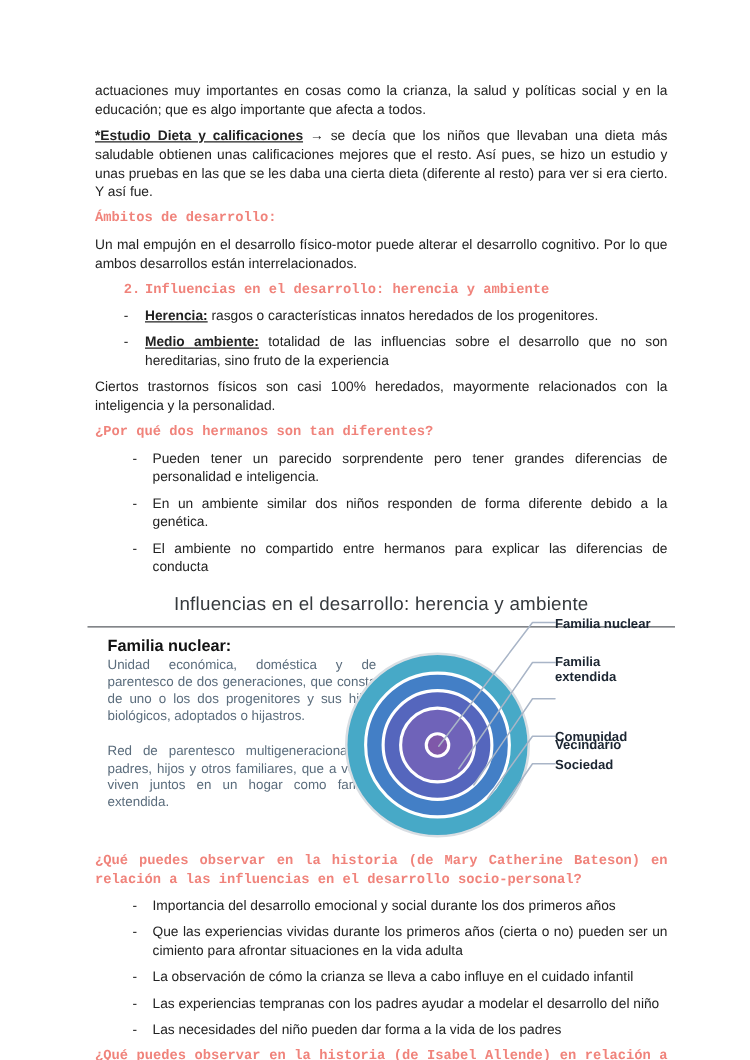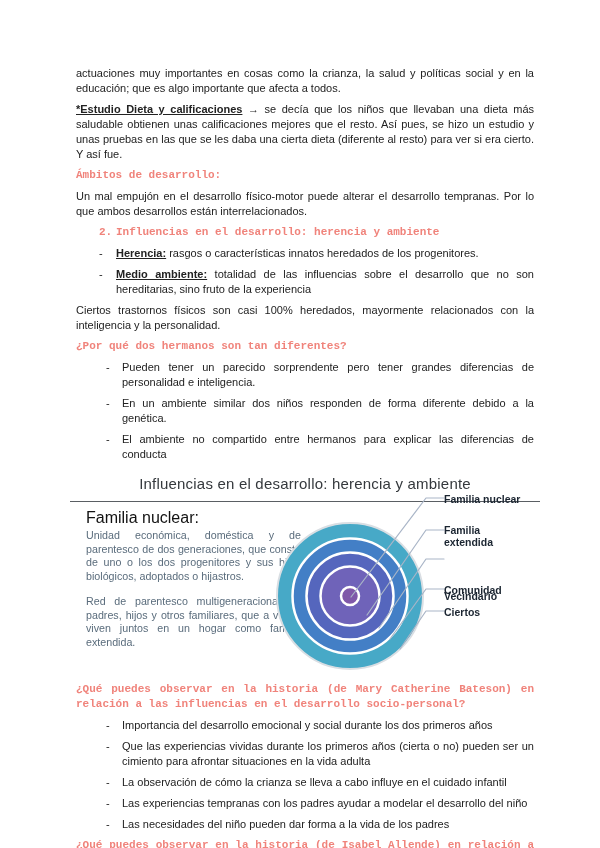--- a/index.html
+++ b/index.html
@@ -29,39 +29,39 @@
   .just-last { text-align:justify; text-align-last:justify; }
   .just-both { text-align:justify; }
 
   
   .slide { position:relative; width:470px; height:208px; margin-bottom:2px; }
   .slide-title { position:absolute; top:7px; left:0; width:100%; text-align:center;
                  font-size:15px; color:#35393d; letter-spacing:0.2px; }
   .slide-rule { position:absolute; top:33px; left:0; width:470px; border-top:1.4px solid #5a5e63; }
   .slide-svg { position:absolute; top:0; left:0; }
   .slide-block { position:absolute; left:16px; width:215px; }
-  .slide-block .sb-h { font-size:16px; font-weight:normal; color:#121212; margin-bottom:2px; }
+  .slide-block .sb-h { font-size:13px; font-weight:bold; color:#121212; margin-bottom:2px; }
   .slide-block .sb-t { font-size:10.7px; line-height:13.6px; color:#5a6c7c; text-align:justify; }
   .sb-1 { top:41px; }
   .sb-2 { top:127px; }
   .ring-label { position:absolute; left:374px; width:80px; font-size:10.5px; line-height:12px;
                 font-weight:bold; color:#1b2531; }
   .rl-1{top:25px;} .rl-2{top:56px;} .rl-3{top:86px;margin-top:36px;} .rl-4{top:116px;} .rl-5{top:138px;}
 </style>
 </head>
 <body>
 
 <div class="page">
 
   <p class="mb13">actuaciones muy importantes en cosas como la crianza, la salud y políticas social y en la educación; que es algo importante que afecta a todos.</p>
 
   <p class="mb3"><b>*Estudio Dieta y calificaciones</b><span> → se decía que los niños que llevaban una dieta más saludable obtienen unas calificaciones mejores que el resto. Así pues, se hizo un estudio y unas pruebas en las que se les daba una cierta dieta (diferente al resto) para ver si era cierto. Y así fue.</span></p>
 
   <div class="hd mb0">Ámbitos de desarrollo:</div>
-  <p class="mb2">Un mal empujón en el desarrollo físico-motor puede alterar el desarrollo tempranas. Por lo que ambos desarrollos están interrelacionados.</p>
+  <p class="mb2">Un mal empujón en el desarrollo físico-motor puede alterar el desarrollo cognitivo. Por lo que ambos desarrollos están interrelacionados.</p>
 
   <div class="hd num-heading mb0"><span class="num">2.</span><span>Influencias en el desarrollo: herencia y ambiente</span></div>
 
   <ul class="list list-a mb2">
     <li><span class="dash">-</span><b>Herencia:</b><span> rasgos o características innatos heredados de los progenitores.</span></li>
     <li><span class="dash">-</span><b>Medio ambiente:</b><span> totalidad de las influencias sobre el desarrollo que no son hereditarias, sino fruto de la experiencia</span></li>
   </ul>
 
   <p class="mb2">Ciertos trastornos físicos son casi 100% heredados, mayormente relacionados con la inteligencia y la personalidad.</p>
 
@@ -97,21 +97,21 @@
         <path d="M374 91 H356 L309 160"></path>
         <path d="M374 121 H356 L320 171"></path>
         <path d="M374 143 H356 L330 181"></path>
       </g>
     </svg>
 
     <div class="ring-label rl-1">Familia nuclear</div>
     <div class="ring-label rl-2">Familia extendida</div>
     <div class="ring-label rl-3">Vecindario</div>
     <div class="ring-label rl-4">Comunidad</div>
-    <div class="ring-label rl-5">Ciertos</div>
+    <div class="ring-label rl-5">Sociedad</div>
   </div>
 
   <div class="hd just-both mb1">¿Qué puedes observar en la historia (de Mary Catherine Bateson) en relación a las influencias en el desarrollo socio-personal?</div>
   <ul class="list list-b mb6">
     <li><span class="dash">-</span><span>Importancia del desarrollo emocional y social durante los dos primeros años</span></li>
     <li><span class="dash">-</span><span>Que las experiencias vividas durante los primeros años (cierta o no) pueden ser un cimiento para afrontar situaciones en la vida adulta</span></li>
     <li><span class="dash">-</span><span>La observación de cómo la crianza se lleva a cabo influye en el cuidado infantil</span></li>
     <li><span class="dash">-</span><span>Las experiencias tempranas con los padres ayudar a modelar el desarrollo del niño</span></li>
     <li><span class="dash">-</span><span>Las necesidades del niño pueden dar forma a la vida de los padres</span></li>
   </ul>

